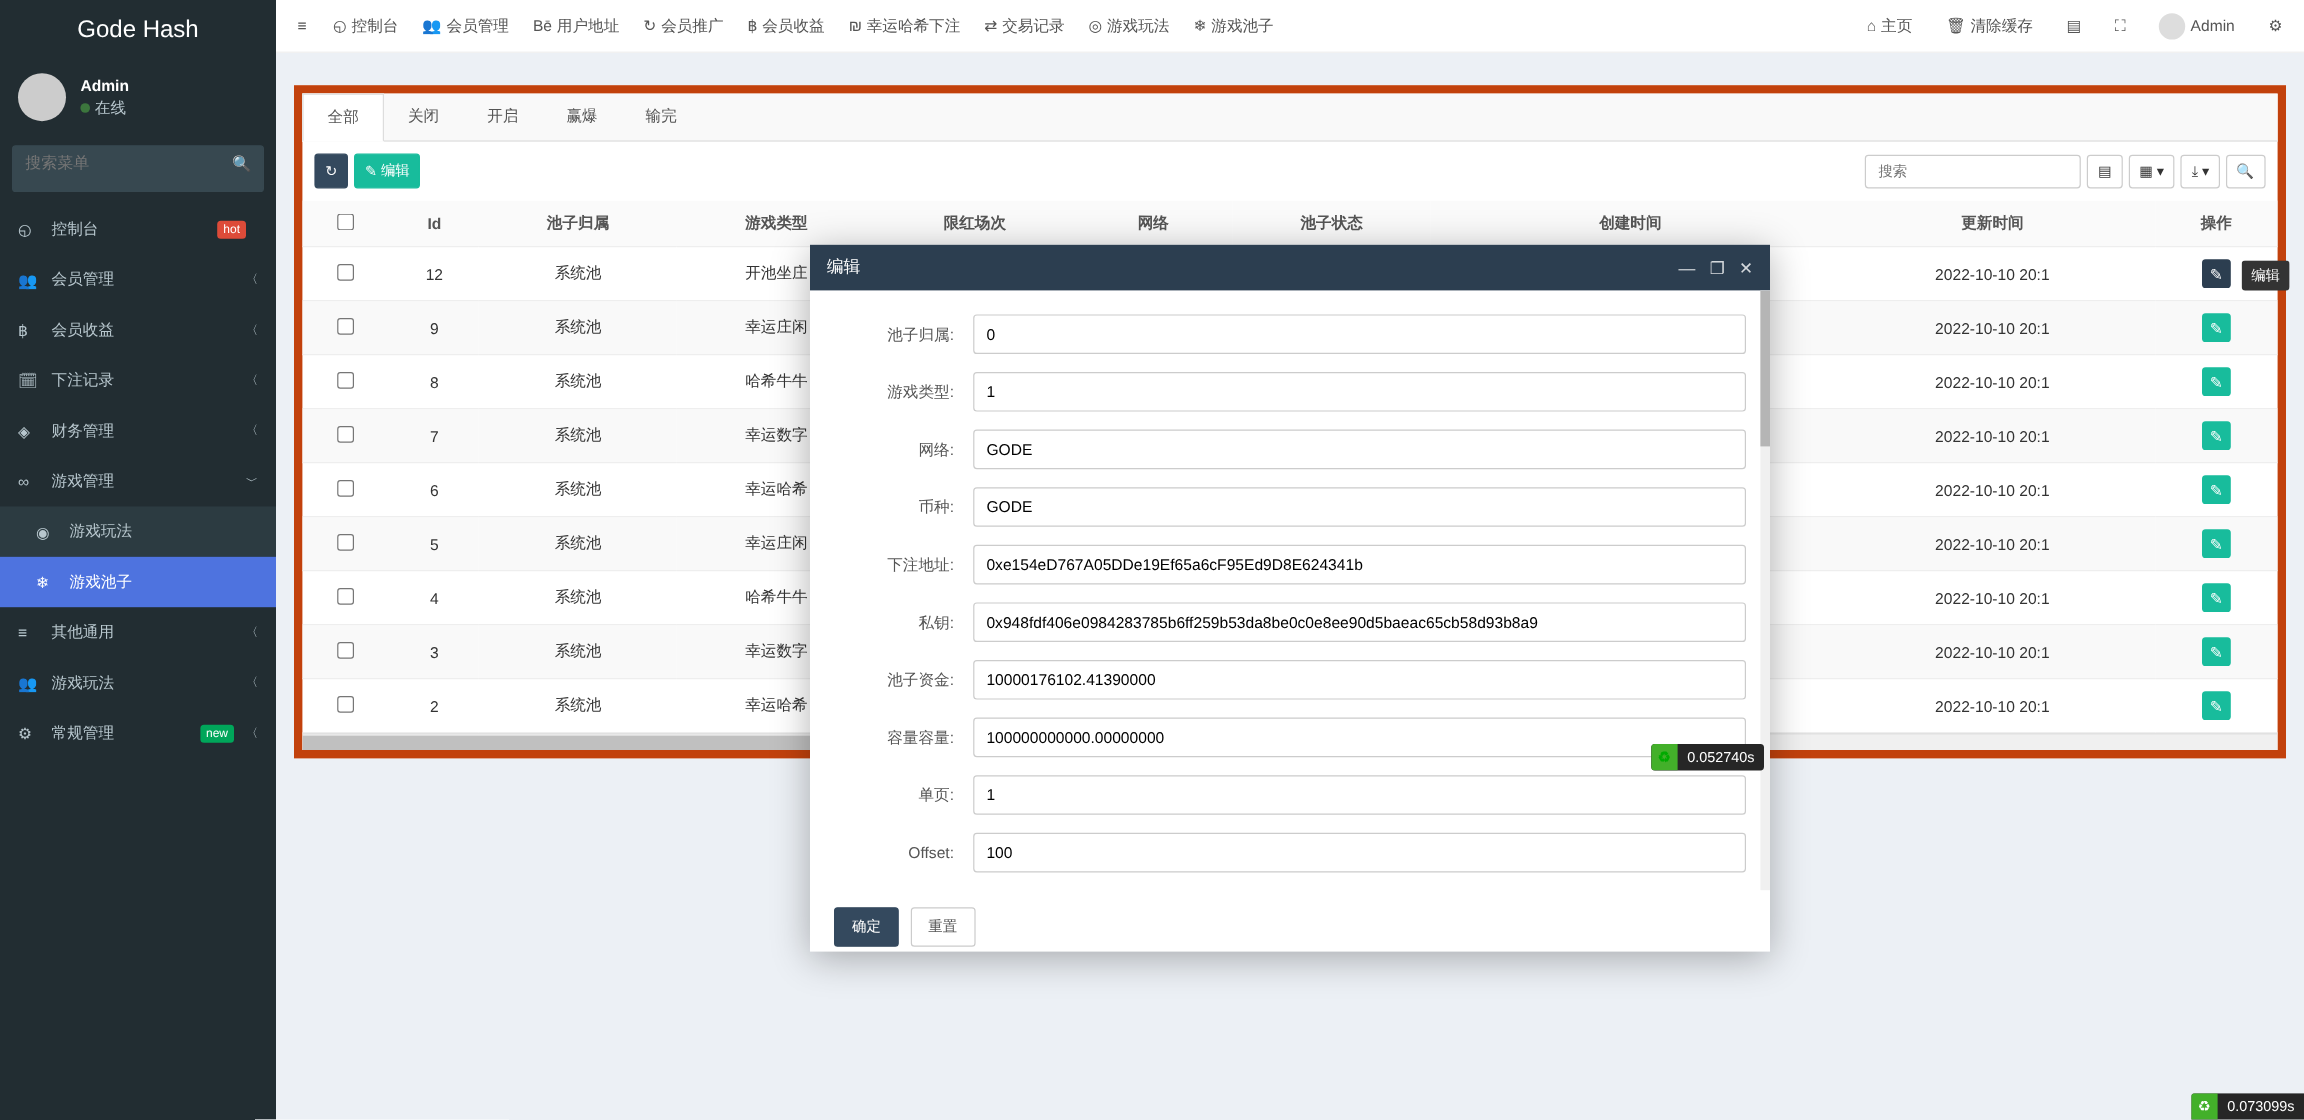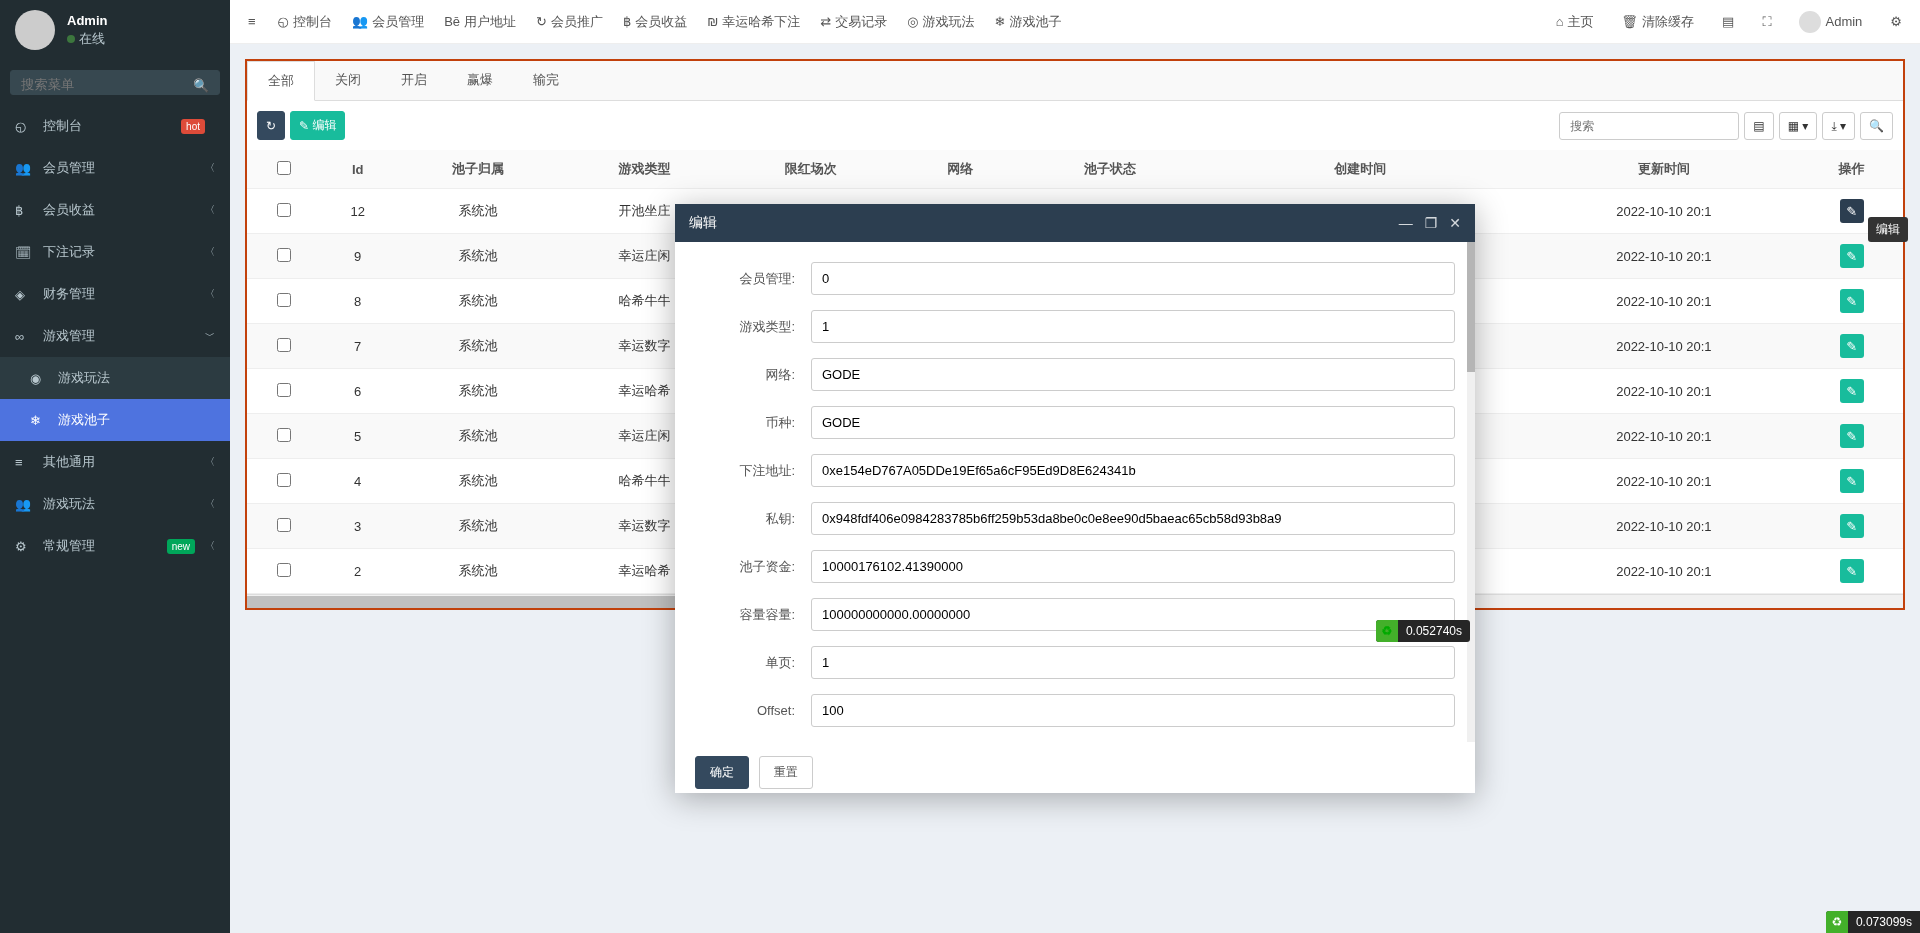--- a/index.html
+++ b/index.html
@@ -8,21 +8,21 @@
 
 
 .sidebar { width: 230px; background: #222d32; color: #b8c7ce; flex-shrink: 0; display: flex; flex-direction: column; }
 .logo { font-size: 20px; color: #fff; text-align: center; padding: 14px 0; font-weight: 400; }
 .user-panel { display: flex; align-items: center; padding: 10px 15px; }
 .avatar { width: 40px; height: 40px; border-radius: 50%; background: #ccc; margin-right: 12px; }
 .user-info { line-height: 1.4; }
 .user-name { color: #fff; font-weight: bold; }
 .user-status .dot { display: inline-block; width: 8px; height: 8px; border-radius: 50%; background: #3c763d; margin-right: 4px; }
 .search-bar { margin: 10px; position: relative; }
-.search-bar input { width: 100%; background: #374850; border: 1px solid #374850; color: #ccc; padding: 6px 30px 2px 10px; border-radius: 3px; outline: none; }
+.search-bar input { width: 100%; background: #374850; border: 1px solid #374850; color: #ccc; padding: 6px 30px 16px 10px; border-radius: 3px; outline: none; }
 .search-bar .search-icon { position: absolute; right: 10px; top: 8px; color: #999; }
 .menu { flex: 1; overflow-y: auto; }
 .menu-item { display: flex; align-items: center; padding: 12px 15px; cursor: pointer; position: relative; }
 .menu-item .mi-icon { width: 20px; margin-right: 8px; color: #b8c7ce; }
 .menu-item .mi-label { flex: 1; }
 .menu-item .mi-caret { font-size: 10px; }
 .menu-item.indent { padding-left: 30px; background: #2c3b41; }
 .menu-item.active { background: #4e73df; color: #fff; }
 .menu-item.active .mi-icon { color: #fff; }
 .badge-hot { background: #dd4b39; color: #fff; font-size: 10px; padding: 2px 5px; border-radius: 3px; margin-right: 10px; }
@@ -31,21 +31,21 @@
 
 .main { flex: 1; display: flex; flex-direction: column; overflow: hidden; }
 .topbar { height: 44px; background: #fff; border-bottom: 1px solid #eee; display: flex; align-items: center; padding: 0 10px; }
 .topbar .tb-left { display: flex; align-items: center; gap: 6px; flex: 1; }
 .topbar .tb-item { display: flex; align-items: center; gap: 4px; padding: 0 8px; cursor: pointer; color: #555; }
 .topbar .tb-right { display: flex; align-items: center; gap: 12px; color: #666; }
 .avatar-sm { width: 22px; height: 22px; border-radius: 50%; background: #ddd; }
 
 
 .content { padding: 15px; flex: 1; overflow: hidden; position: relative; }
-.panel { background: #fff; border: 2px solid #c2410c; }
+.panel { background: #fff; border: 7px solid #c2410c; margin-top: 12px; }
 .tabs { display: flex; border-bottom: 1px solid #ddd; background: #f9f9f9; }
 .tab { padding: 10px 20px; cursor: pointer; color: #555; }
 .tab.active { background: #fff; border: 1px solid #ddd; border-bottom: 1px solid #fff; margin-bottom: -1px; }
 
 .toolbar { display: flex; padding: 10px; align-items: center; }
 .toolbar-left { display: flex; gap: 5px; }
 .toolbar-right { margin-left: auto; display: flex; gap: 5px; }
 .btn { display: inline-flex; align-items: center; padding: 6px 10px; border-radius: 3px; cursor: pointer; font-size: 12px; border: 1px solid #ccc; background: #fff; }
 .btn-darkblue { background: #34495e; color: #fff; border-color: #34495e; }
 .btn-green { background: #18bc9c; color: #fff; border-color: #18bc9c; }
@@ -92,20 +92,21 @@
 
 
 .ico { font-style: normal; display: inline-block; }
 </style>
 </head>
 <body>
 
 <div class="wrapper">
 
   <aside class="sidebar">
+    <div class="logo">Gode Hash</div>
     <div class="user-panel">
       <div class="avatar"></div>
       <div class="user-info">
         <div class="user-name">Admin</div>
         <div class="user-status"><span class="dot"></span><span>在线</span></div>
       </div>
     </div>
     <div class="search-bar">
       <input type="text" placeholder="搜索菜单" style="">
       <i class="ico search-icon">🔍</i>
@@ -401,21 +402,21 @@
           <div class="modal-head">
             <span>编辑</span>
             <span class="spacer"></span>
             <span class="win-ctrl">—</span>
             <span class="win-ctrl">❐</span>
             <span class="win-ctrl">✕</span>
           </div>
           <div class="modal-body">
             <div id="form-rows">
                 <div class="form-row">
-                  <label>会员管理:</label>
+                  <label>池子归属:</label>
                   <input type="text" value="0" style="">
                 </div>
                 <div class="form-row">
                   <label>游戏类型:</label>
                   <input type="text" value="1" style="">
                 </div>
                 <div class="form-row">
                   <label>网络:</label>
                   <input type="text" value="GODE" style="">
                 </div>

